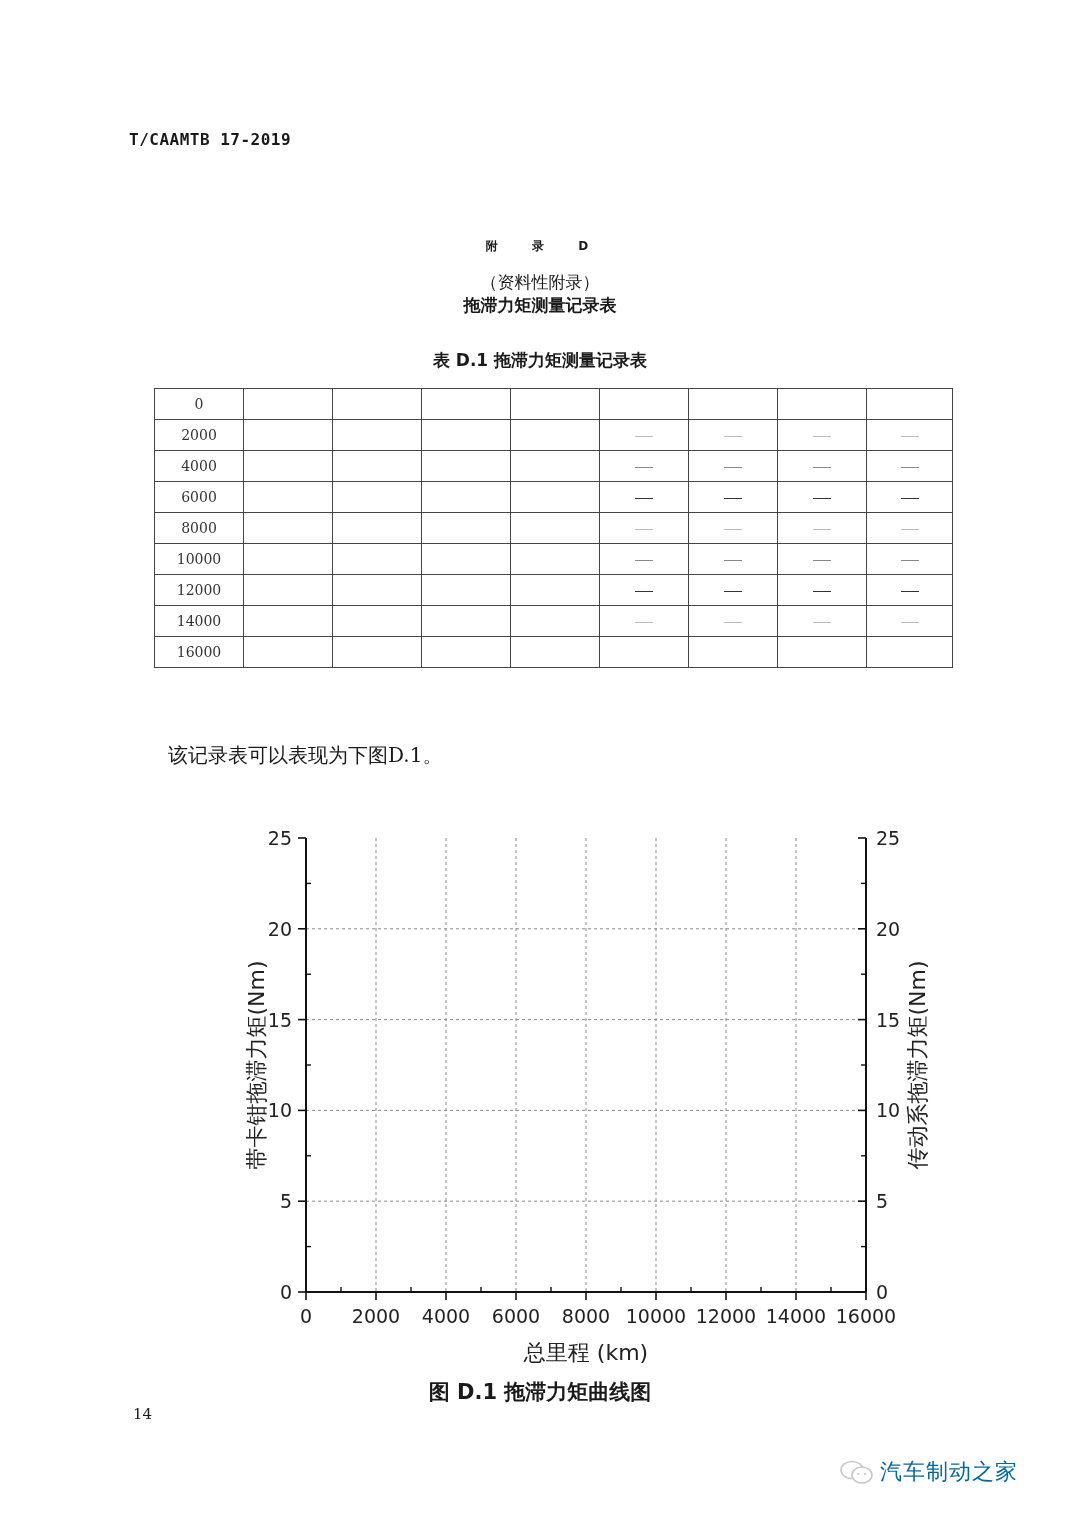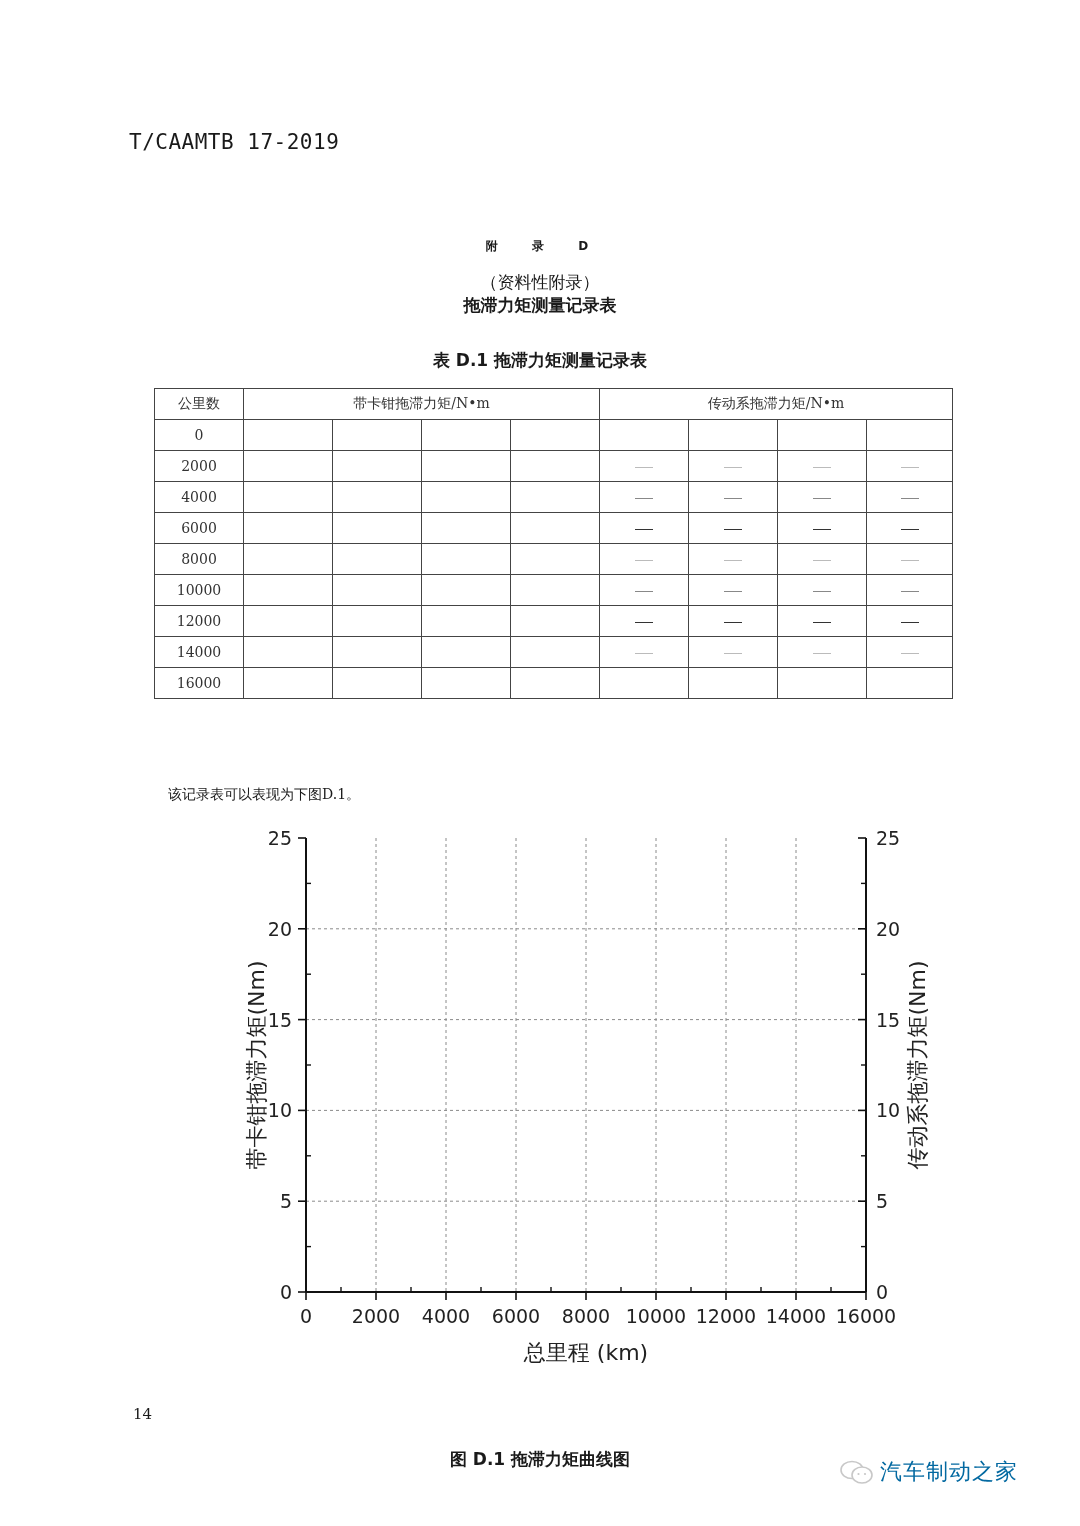--- a/index.html
+++ b/index.html
@@ -2,45 +2,45 @@
 <html><head>
   <meta charset="utf-8">
   <style>
     html, body { margin: 0; padding: 0; background: #ffffff; }
     body { width: 1080px; height: 1526px; position: relative; overflow: hidden; color: #1a1a1a; }
     .abs { position: absolute; }
     .sans { font-family: "DejaVu Sans", "Liberation Sans", sans-serif; }
     .serif { font-family: "DejaVu Serif", "Liberation Serif", serif; }
     .mono { font-family: "DejaVu Sans Mono", "Liberation Mono", monospace; }
 
-    .doc-code { left: 129px; top: 130px; font-size: 21px; letter-spacing: 0.5px; }
+    .doc-code { left: 129px; top: 130px; font-size: 16px; letter-spacing: 0.5px; font-weight: bold; }
     .center-line { left: 0; width: 1080px; text-align: center; }
     .appendix-title { top: 238px; font-size: 12px; font-weight: bold; word-spacing: 18px; letter-spacing: 6px; }
     .appendix-sub { top: 271px; font-size: 17px; }
     .appendix-name { top: 294px; font-size: 17px; font-weight: bold; }
     .table-caption { top: 349px; font-size: 17px; font-weight: bold; }
 
     table.rec {
       position: absolute; left: 154px; top: 388px; width: 798px;
       border-collapse: collapse; table-layout: fixed;
       font-family: "DejaVu Serif", "Liberation Serif", serif; font-size: 14px; color: #333;
     }
     table.rec td, table.rec th {
       border: 1.5px solid #444; text-align: center; font-weight: normal; padding: 0;
       height: 30px;
     }
     table.rec th { height: 30px; }
     .dash { display: inline-block; width: 18px; border-top: 1px solid #888; vertical-align: middle; }
     .dash.dark { border-top-color: #333; }
     .dash.light { border-top-color: #bbb; }
 
-    .note { left: 168px; top: 742px; font-size: 14px; margin-top: 44px; }
+    .note { left: 168px; top: 742px; font-size: 20px; }
 
     .chart-wrap { left: 0; top: 0; }
-    .fig-caption { top: 1448px; font-size: 17px; font-weight: bold; }
+    .fig-caption { top: 1378px; font-size: 21px; font-weight: bold; }
     .page-num { left: 133px; top: 1405px; font-size: 15px; }
     .watermark { left: 840px; top: 1457px; font-size: 22px; color: #0369a1; letter-spacing: 1px; }
   </style>
 </head>
 <body>
 
 <div class="abs mono doc-code">T/CAAMTB 17-2019</div>
 
 <div class="abs sans center-line appendix-title">附 录 D</div>
 <div class="abs sans center-line appendix-sub">（资料性附录）</div>
@@ -53,25 +53,20 @@
       <col style="width:89px">
       <col style="width:89px">
       <col style="width:89px">
       <col style="width:89px">
     <col style="width:89px">
       <col style="width:89px">
       <col style="width:89px">
       <col style="width:86px">
   </colgroup>
   <thead>
-    <tr>
-      <th>公里数</th>
-      <th colspan="4">带卡钳拖滞力矩/N•m</th>
-      <th colspan="4">传动系拖滞力矩/N•m</th>
-    </tr>
   </thead>
   <tbody id="table-body">
       <tr>
         <td>0</td>
         <td></td>
         <td></td>
         <td></td>
         <td></td>
         <td></td>
         <td></td>

